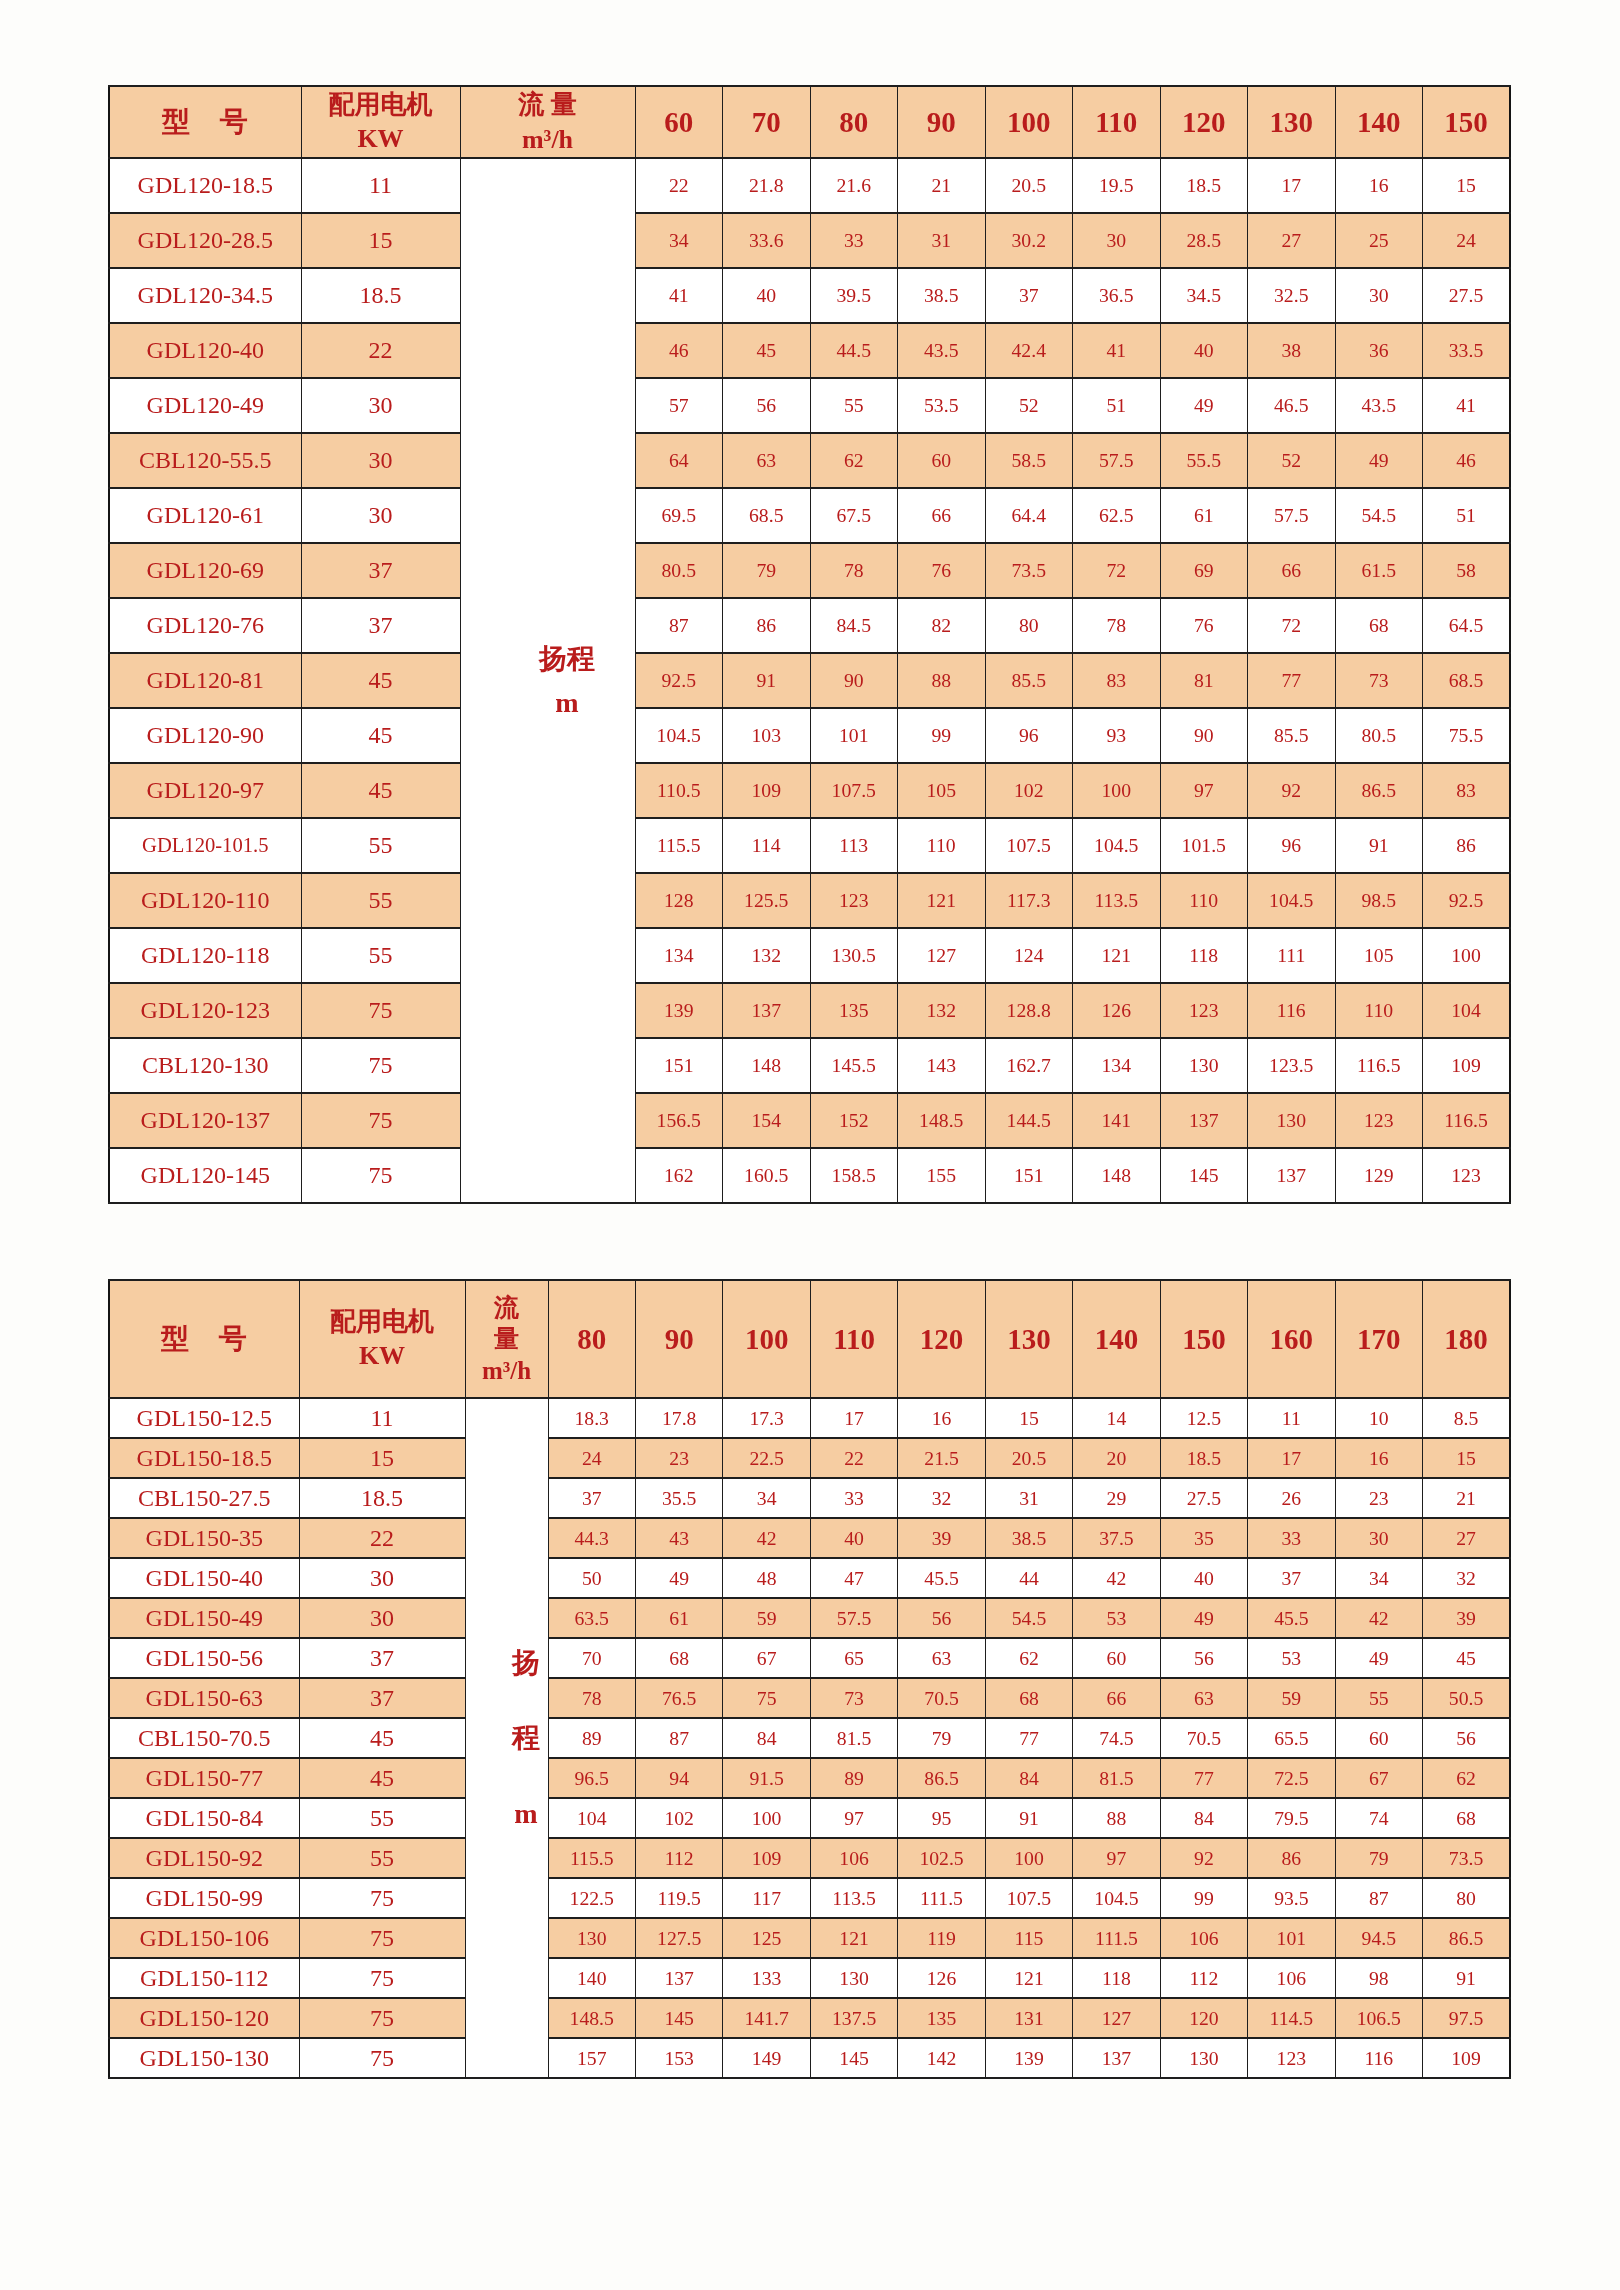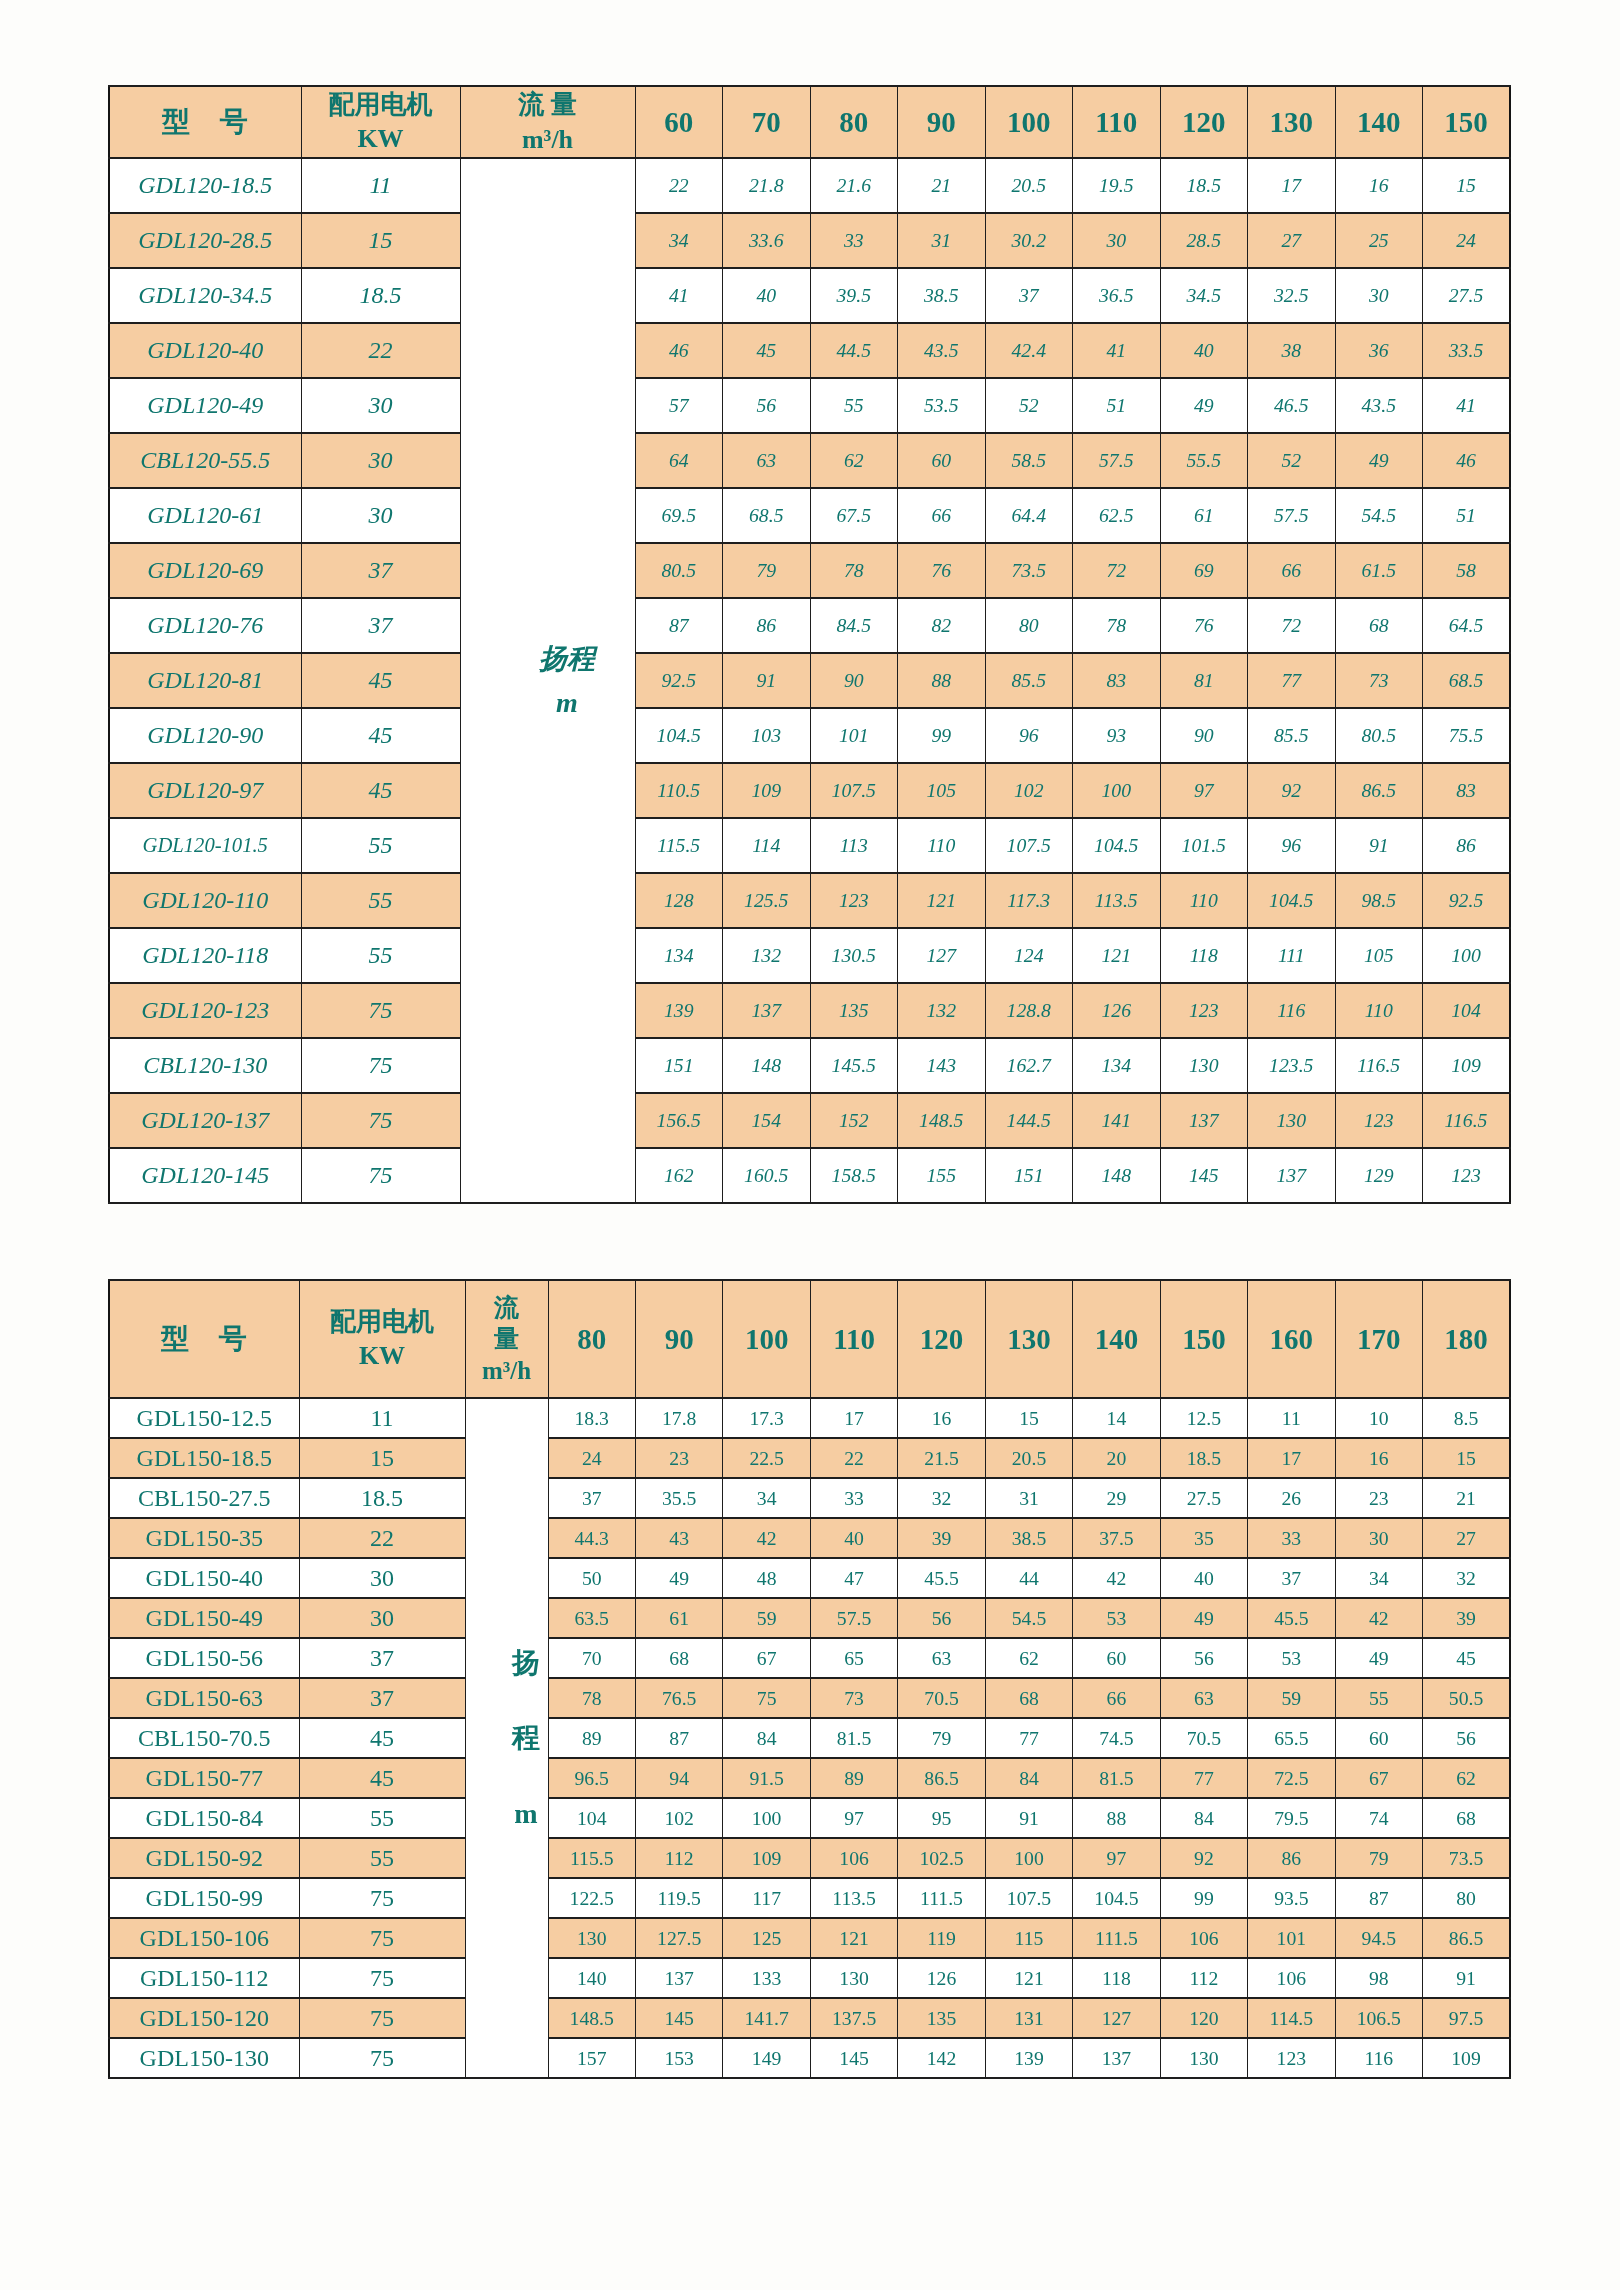--- a/index.html
+++ b/index.html
@@ -1,35 +1,35 @@
 <!DOCTYPE html>
 <html style="font-size:14.3px"><head>
 <meta charset="utf-8">
 <style>
   * { box-sizing: border-box; }
   html,body { margin:0; padding:0; background:#ddd; }
   .page {
     position:relative; width:1620px; height:2291px; margin:0 auto;
-    background:#fdfdfb; color:#0f766e;
+    background:#fdfdfb; color:#b91c1c;
     font-family:"Liberation Serif","DejaVu Serif",serif;
   }
   table.pump {
     position:absolute; border-collapse:collapse; table-layout:fixed;
     width:1403px; background:#ffffff; border:2.7px solid #141414;
   }
   #t1 { left:108px; top:85px; }
   #t2 { left:108px; top:1279px; }
   .pump th, .pump td {
     border:1.8px solid #1e1e1e; border-top-width:2.7px; border-bottom-width:2.7px;
     text-align:center; vertical-align:middle; padding:0; overflow:hidden;
   }
   .pump thead th { background:#f6cda2; font-weight:bold; }
   #t1 thead tr { height:70px; }
   #t2 thead tr { height:118px; }
-  #t1 tbody tr { height:55px;font-style:italic; }
+  #t1 tbody tr { height:55px; }
   #t2 tbody tr { height:40px; }
   .hm  { font-size:28px; letter-spacing:0.9px; }
   .hmo { font-size:26px; line-height:1.3;margin-top:39px; }
   .hf  { font-size:26px; line-height:1.35; }
   #t2 .hf { font-size:25px; line-height:1.25; }
   .hv  { font-size:29px; }
   tbody tr:nth-child(even) td { background:#f6cda2; }
   td.merged {
     background:#ffffff !important; font-size:28px; font-weight:bold;padding-left:39px;
   }

